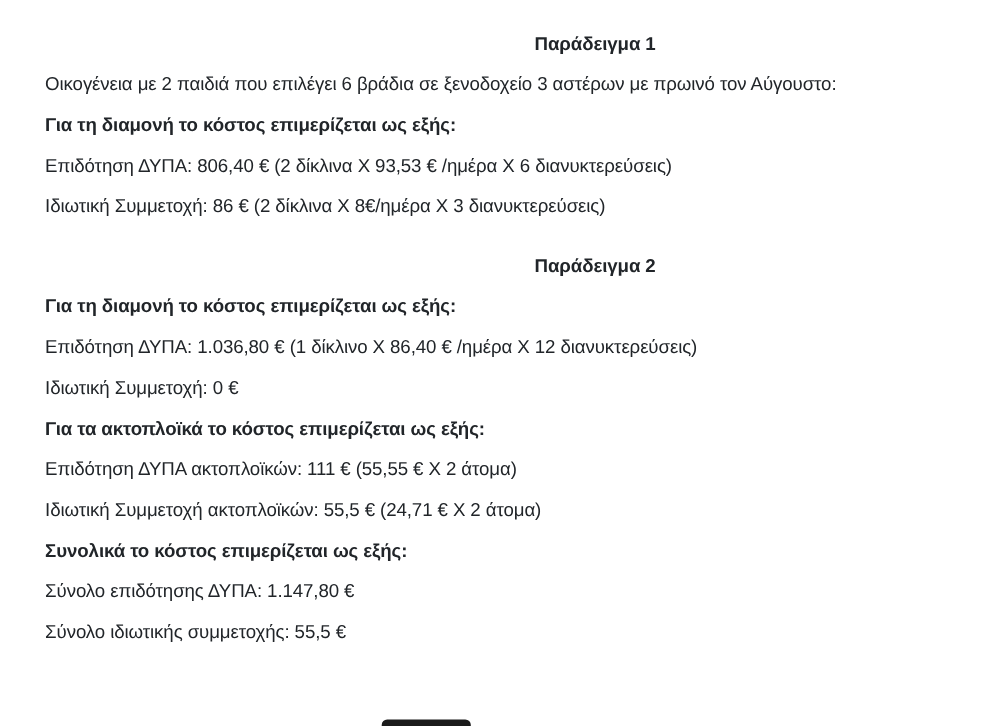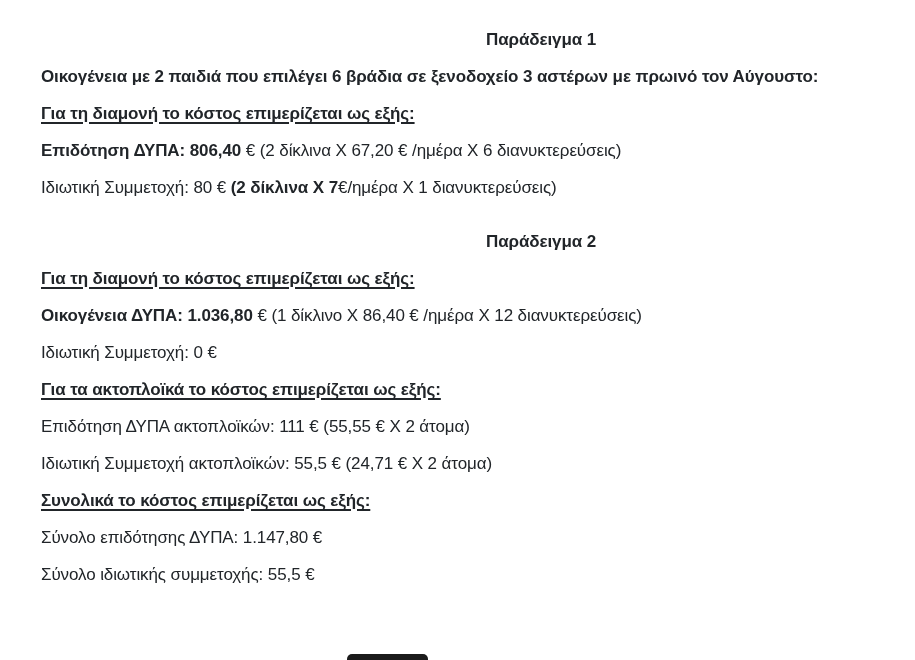--- a/index.html
+++ b/index.html
@@ -28,24 +28,23 @@
     white-space: nowrap;
   }
   .example-title {
     width: 1000px;
     text-align: center;
     font-weight: bold;
   }
   .title-gap {
     margin-top: 34px;
   }
-  .b { font-weight: bold; }
+  .b { font-weight: normal; }
   .heading-underline {
     font-weight: bold;
-    text-decoration: underline;
     text-decoration-thickness: 2px;
     text-underline-offset: 3px;
   }
   .cutoff-bar {
     position: absolute;
     left: 347px;
     top: 654px;
     width: 81px;
     height: 12px;
     background: #1b1b1b;
@@ -58,32 +57,32 @@
 <div class="page">
   <div class="content">
 
     <section>
       <p class="line example-title">Παράδειγμα 1</p>
 
       <p class="line b">Οικογένεια με 2 παιδιά που επιλέγει 6 βράδια σε ξενοδοχείο 3 αστέρων με πρωινό τον Αύγουστο:</p>
 
       <p class="line heading-underline">Για τη διαμονή το κόστος επιμερίζεται ως εξής:</p>
 
-      <p class="line"><span class="b">Επιδότηση ΔΥΠΑ: 806,40</span><span> € (2 δίκλινα Χ 67,20 € /ημέρα Χ 6 διανυκτερεύσεις)</span></p>
+      <p class="line"><span class="b">Επιδότηση ΔΥΠΑ: 806,40</span><span> € (2 δίκλινα Χ 93,53 € /ημέρα Χ 6 διανυκτερεύσεις)</span></p>
 
-      <p class="line"><span>Ιδιωτική Συμμετοχή: 80 € </span><span class="b">(2 δίκλινα Χ 7</span><span>€/ημέρα Χ 1 διανυκτερεύσεις)</span></p>
+      <p class="line"><span>Ιδιωτική Συμμετοχή: 86 € </span><span class="b">(2 δίκλινα Χ 8</span><span>€/ημέρα Χ 3 διανυκτερεύσεις)</span></p>
     </section>
 
     <section>
       <p class="line example-title title-gap">Παράδειγμα 2</p>
 
 
       <p class="line heading-underline">Για τη διαμονή το κόστος επιμερίζεται ως εξής:</p>
 
-      <p class="line"><span class="b">Οικογένεια ΔΥΠΑ: 1.036,80</span><span> € (1 δίκλινο Χ 86,40 € /ημέρα Χ 12 διανυκτερεύσεις)</span></p>
+      <p class="line"><span class="b">Επιδότηση ΔΥΠΑ: 1.036,80</span><span> € (1 δίκλινο Χ 86,40 € /ημέρα Χ 12 διανυκτερεύσεις)</span></p>
 
       <p class="line">Ιδιωτική Συμμετοχή: 0 €</p>
 
       <p class="line heading-underline">Για τα ακτοπλοϊκά το κόστος επιμερίζεται ως εξής:</p>
 
       <p class="line">Επιδότηση ΔΥΠΑ ακτοπλοϊκών: 111 € (55,55 € Χ 2 άτομα)</p>
 
       <p class="line">Ιδιωτική Συμμετοχή ακτοπλοϊκών: 55,5 € (24,71 € Χ 2 άτομα)</p>
 
       <p class="line heading-underline">Συνολικά το κόστος επιμερίζεται ως εξής:</p>

